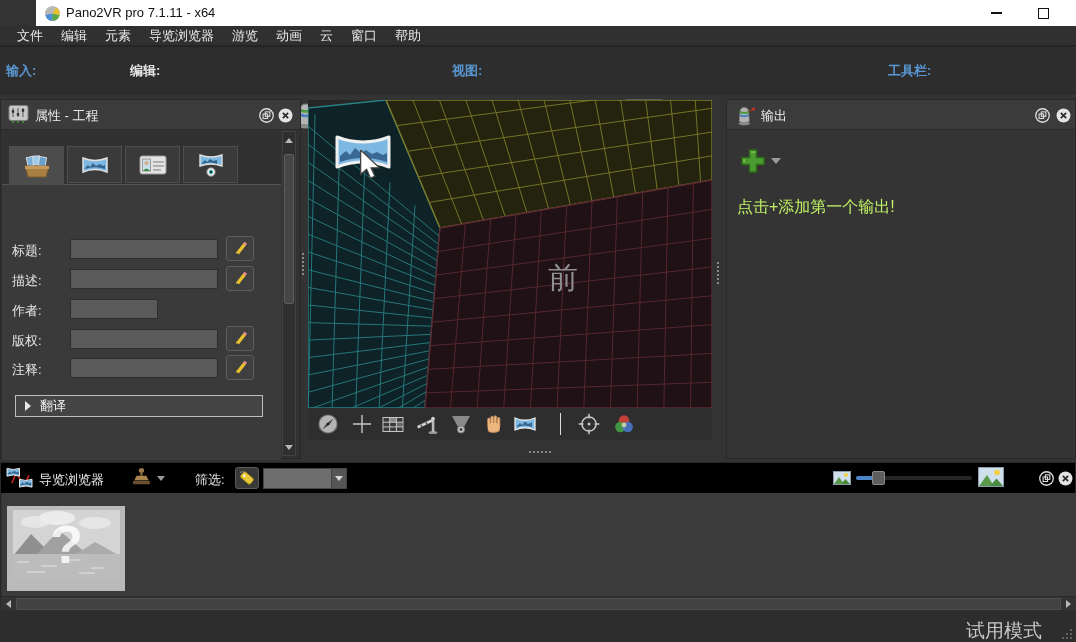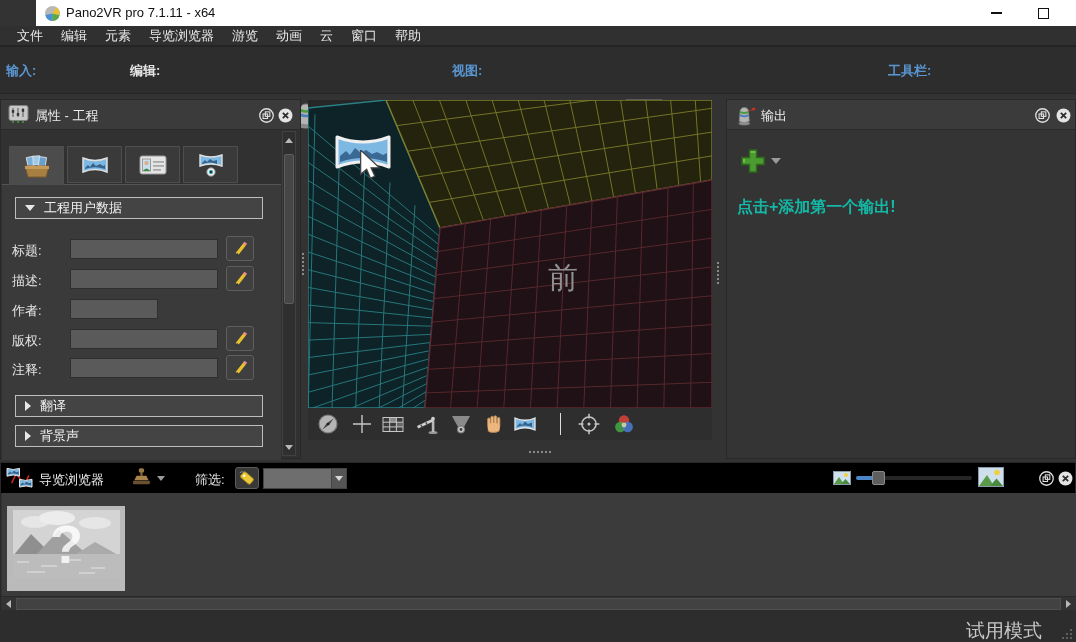--- a/index.html
+++ b/index.html
@@ -67,21 +67,21 @@
   .viewer-toolbar{left:308px;top:408px;width:404px;height:32px;background:#2e2e2e;}
   .vt-btn{position:absolute;top:5px;width:24px;height:22px;display:flex;align-items:center;justify-content:center;}
   .vt-sep{position:absolute;left:252px;top:5px;width:1px;height:22px;background:#dcdcdc;}
   .splitter-dots-v{position:absolute;display:flex;flex-direction:column;gap:2px;align-items:center;}
   .splitter-dots-h{position:absolute;display:flex;flex-direction:row;gap:2px;align-items:center;}
   .dot{width:2px;height:2px;background:#8a8a8a;}
 
   
   .rpanel{left:726px;top:99px;width:350px;height:360px;}
   .add-output{position:absolute;left:12px;top:47px;display:flex;align-items:center;gap:4px;}
-  .out-hint{position:absolute;left:10px;top:97px;font-size:16px;font-weight:bold;color:#14b8a6;}
+  .out-hint{position:absolute;left:10px;top:97px;font-size:16px;font-weight:normal;color:#bef264;}
 
   
   .bpanel{left:0;top:462px;width:1076px;height:148px;background:#333;border:1px solid #282828;box-sizing:border-box;}
   .bp-header{position:absolute;left:0;top:0;width:100%;height:30px;background:#000000;}
   .thumb-strip{position:absolute;left:1px;top:30px;width:1074px;height:103px;background:#3b3b3b;}
   .thumb-card{position:absolute;left:5px;top:13px;width:118px;height:85px;background:#bababa;}
   .qmark{position:absolute;left:0;top:0;width:107px;height:68px;display:flex;align-items:center;justify-content:center;
          font-size:54px;font-weight:bold;color:rgba(255,255,255,0.8);}
   .hscroll{position:absolute;left:0;top:133px;width:1076px;height:15px;background:#333;border-top:1px solid #2a2a2a;box-sizing:border-box;}
   .hthumb{position:absolute;left:15px;top:1px;width:1045px;height:12px;background:#424242;border:1px solid #4e4e4e;box-sizing:border-box;}
@@ -342,24 +342,20 @@
       <svg width="28" height="26" viewBox="0 0 28 26">
         <path d="M3 3 Q14 7 25 3 L25 14 Q14 10 3 14 Z" fill="#7db8e2" stroke="#e0e0e0" stroke-width="1.4"></path>
         <path d="M5 11 l3-3 2 2 3-3 3 2 4-1 V12 Q14 9 5 12 Z" fill="#35648c"></path>
         <circle cx="14" cy="20" r="4.2" fill="#f4f4f4" stroke="#888"></circle>
         <circle cx="14" cy="20" r="2.2" fill="#3ab0b4"></circle>
         <circle cx="14" cy="20" r="1" fill="#111"></circle>
       </svg>
     </div>
 
     <div class="lp-content">
-      <div class="sec-head" style="top:12px">
-        <div class="car-down"></div>
-        <span>工程用户数据</span>
-      </div>
 
       <span class="f-label" style="top:57px">标题:</span>
       <input class="f-input" style="top: 54px;" value="">
       <div class="pencil-btn" style="top:51px">
         <svg width="18" height="18" viewBox="0 0 18 18">
           <path d="M6 14 L13.5 4.5" stroke="#e8c030" stroke-width="3.4"></path>
             <path d="M13.2 4.8 l1.6-2" stroke="#e89090" stroke-width="3.4"></path>
           <polygon points="4,17 6.2,13 8.6,15.4" fill="#3a3a3a"></polygon>
         </svg>
       </div>
@@ -393,24 +389,20 @@
         <svg width="18" height="18" viewBox="0 0 18 18">
           <path d="M6 14 L13.5 4.5" stroke="#e8c030" stroke-width="3.4"></path>
             <path d="M13.2 4.8 l1.6-2" stroke="#e89090" stroke-width="3.4"></path>
           <polygon points="4,17 6.2,13 8.6,15.4" fill="#3a3a3a"></polygon>
         </svg>
       </div>
 
       <div class="sec-head" style="top:210px">
         <div class="car-right"></div>
         <span>翻译</span>
-      </div>
-      <div class="sec-head" style="top:240px">
-        <div class="car-right"></div>
-        <span>背景声</span>
       </div>
     </div>
 
     <div class="vscroll">
       <div class="scroll-arrow" style="top:2px">
           <div class="tri-up"></div>
         </div>
       <div class="vthumb"></div>
       <div class="scroll-arrow" style="top:309px">
           <div class="tri-down"></div>

